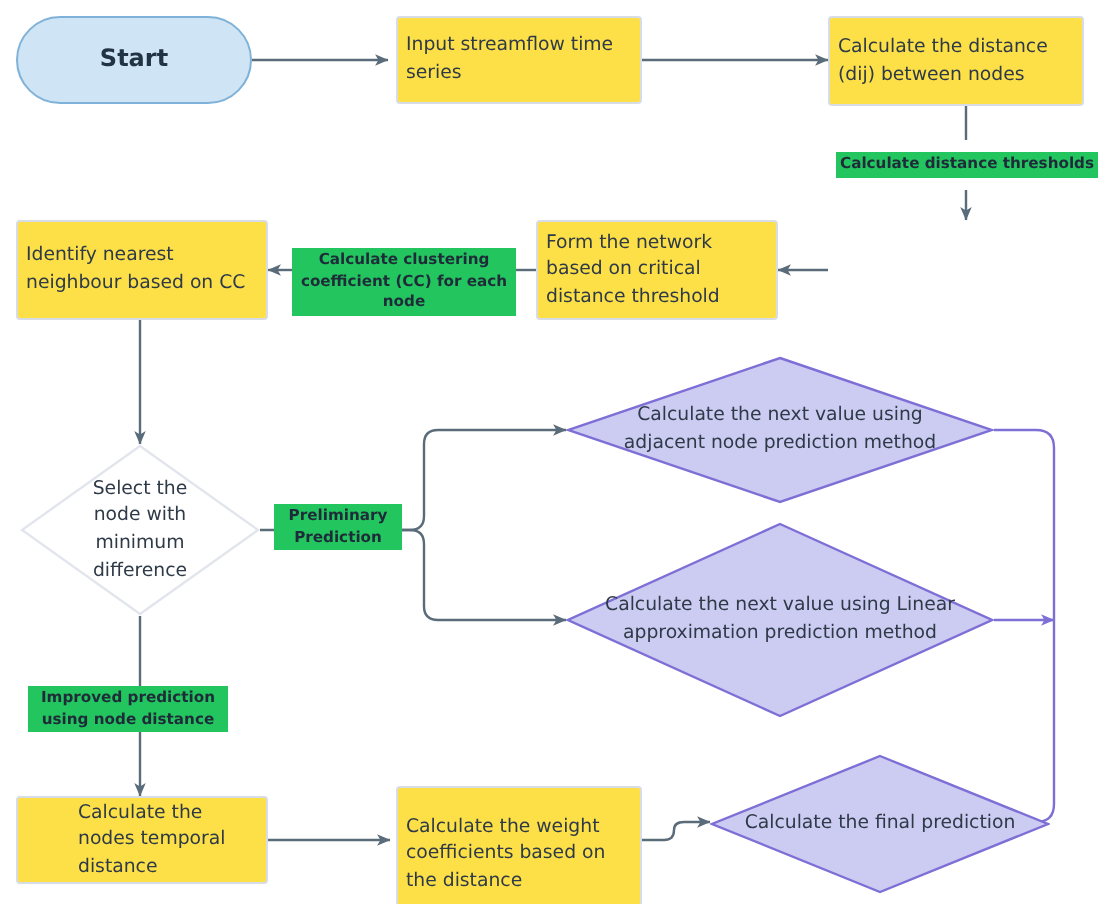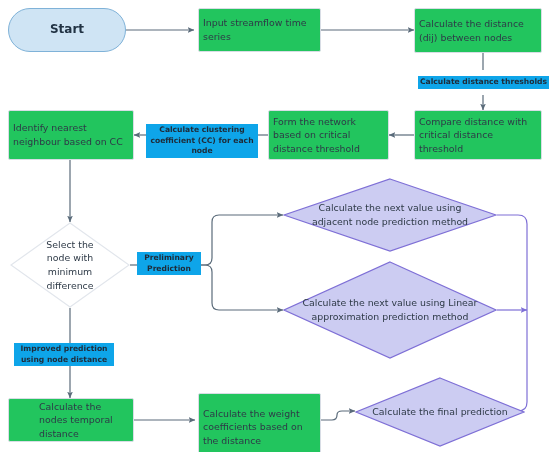--- a/index.html
+++ b/index.html
@@ -29,21 +29,21 @@
     display: flex;
     align-items: center;
     justify-content: center;
     text-align: left;
     color: #2e3a47;
     font-size: 9.4px;
     line-height: 1.45;
     padding: 2px 4px;
   }
   .node.rect {
-    background: #22c55e;
+    background: #fde047;
     border: 1px solid #d8dde5;
     border-radius: 2px;
   }
   .node.terminal {
     background: #cfe4f4;
     border: 1.3px solid #7fb2d8;
     border-radius: 40px;
     font-weight: bold;
     font-size: 12px;
     color: #223344;
@@ -75,21 +75,21 @@
   .diamond-label.white-d {
     padding: 0 30px;
   }
   .edge-label {
     position: absolute;
     font-size: 7.6px;
     font-weight: bold;
     color: #1f2b38;
     line-height: 1.4;
     text-align: center;
-    background: #0ea5e9;
+    background: #22c55e;
     padding: 1px 2px;
     white-space: nowrap;
   }
 </style>
 </head>
 <body>
 
 <div id="canvas">
 
   <svg class="wires" viewBox="0 0 550 452">
@@ -134,21 +134,20 @@
       <path d="M497,310 L527,310" marker-end="url(#arp)"></path>
     </g>
   </svg>
 
   <div class="node terminal" style="left:8px; top:8px; width:118px; height:44px;">Start</div>
 
   <div class="node rect" style="left:198px; top:8px; width:123px; height:44px;">Input streamflow time series</div>
 
   <div class="node rect" style="left:414px; top:8px; width:128px; height:45px;">Calculate the distance (dij) between nodes</div>
 
-  <div class="node rect" style="left:414px; top:110px; width:128px; height:50px;">Compare distance with critical distance threshold</div>
 
   <div class="node rect" style="left:268px; top:110px; width:121px; height:50px;">Form the network based on critical distance threshold</div>
 
   <div class="node rect" style="left:8px; top:110px; width:126px; height:50px;">Identify nearest neighbour based on CC</div>
 
   <div class="diamond-wrap" style="left:10px; top:222px; width:120px; height:86px;">
     <svg width="120" height="86" viewBox="0 0 120 86">
       <polygon points="60,1 119,43 60,85 1,43" fill="#ffffff" stroke="#e2e6ec" stroke-width="1.2"></polygon>
     </svg>
     <div class="diamond-label white-d">Select the node with minimum difference</div>

